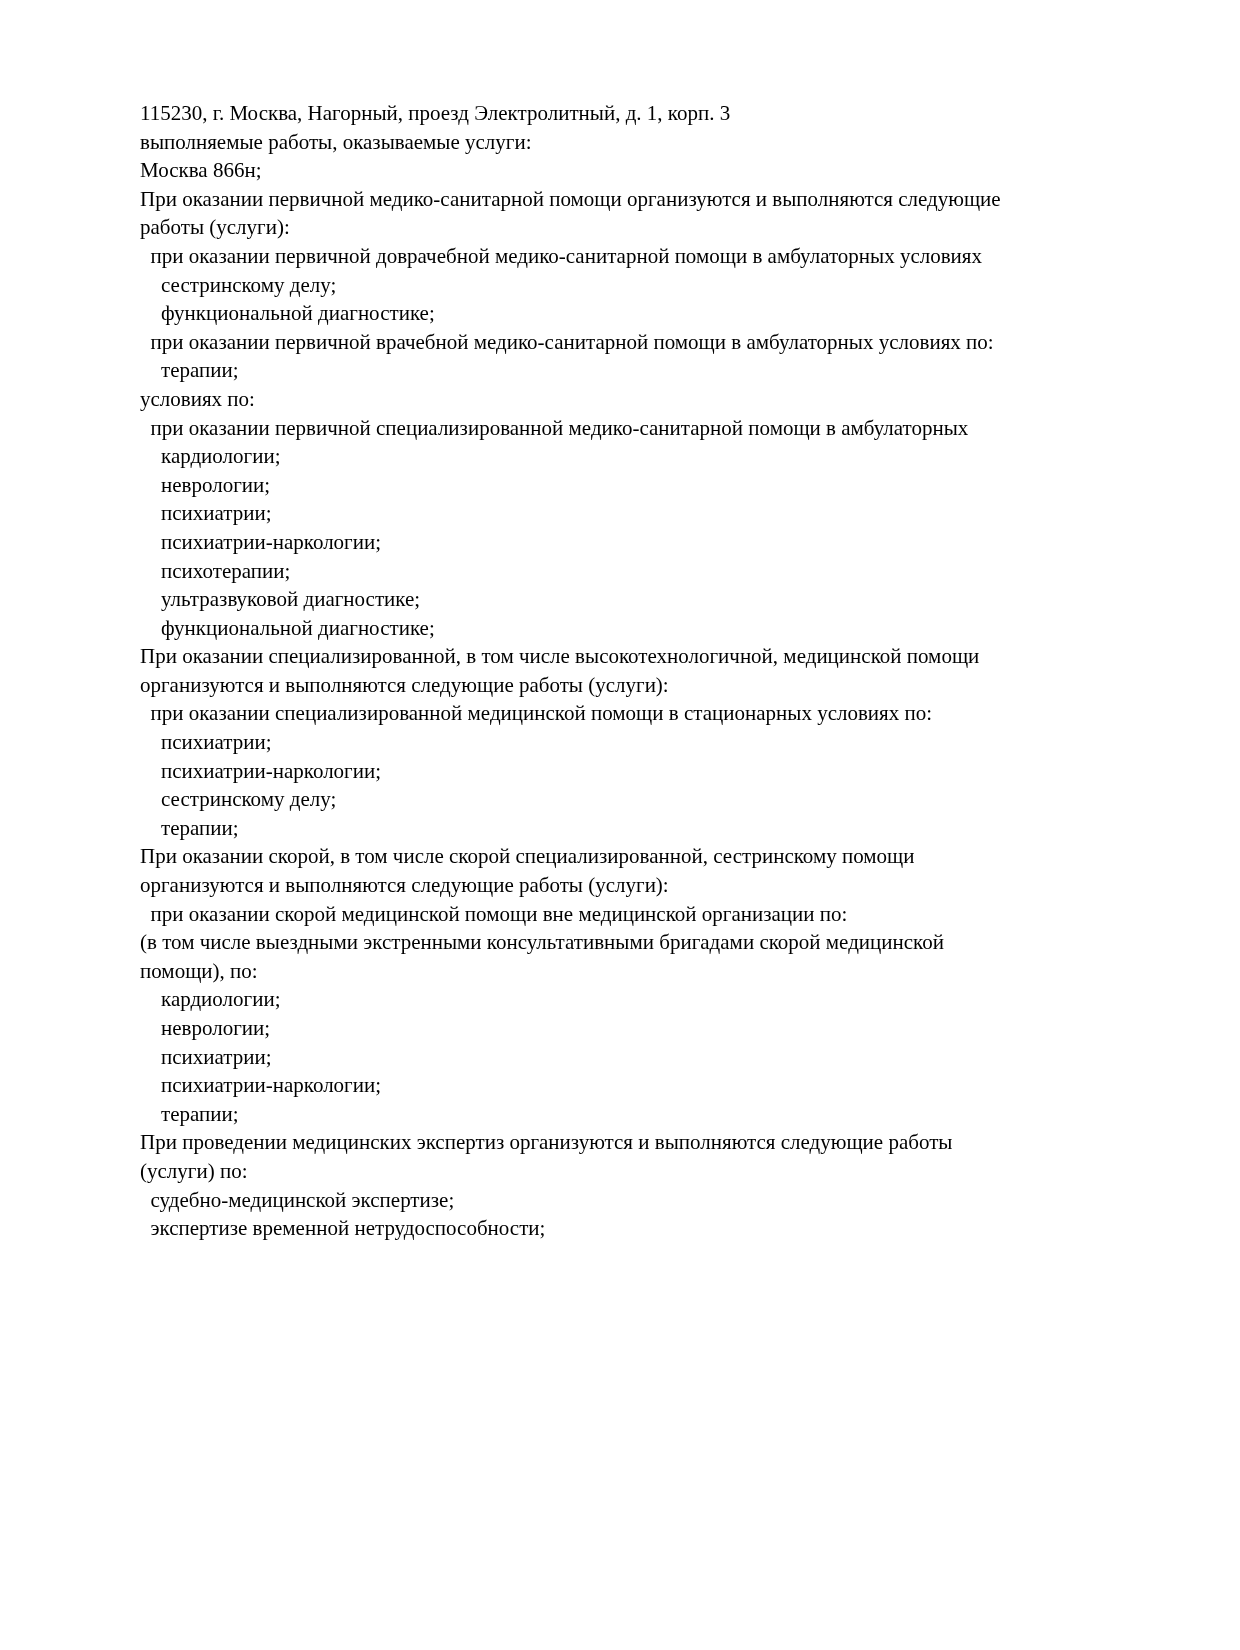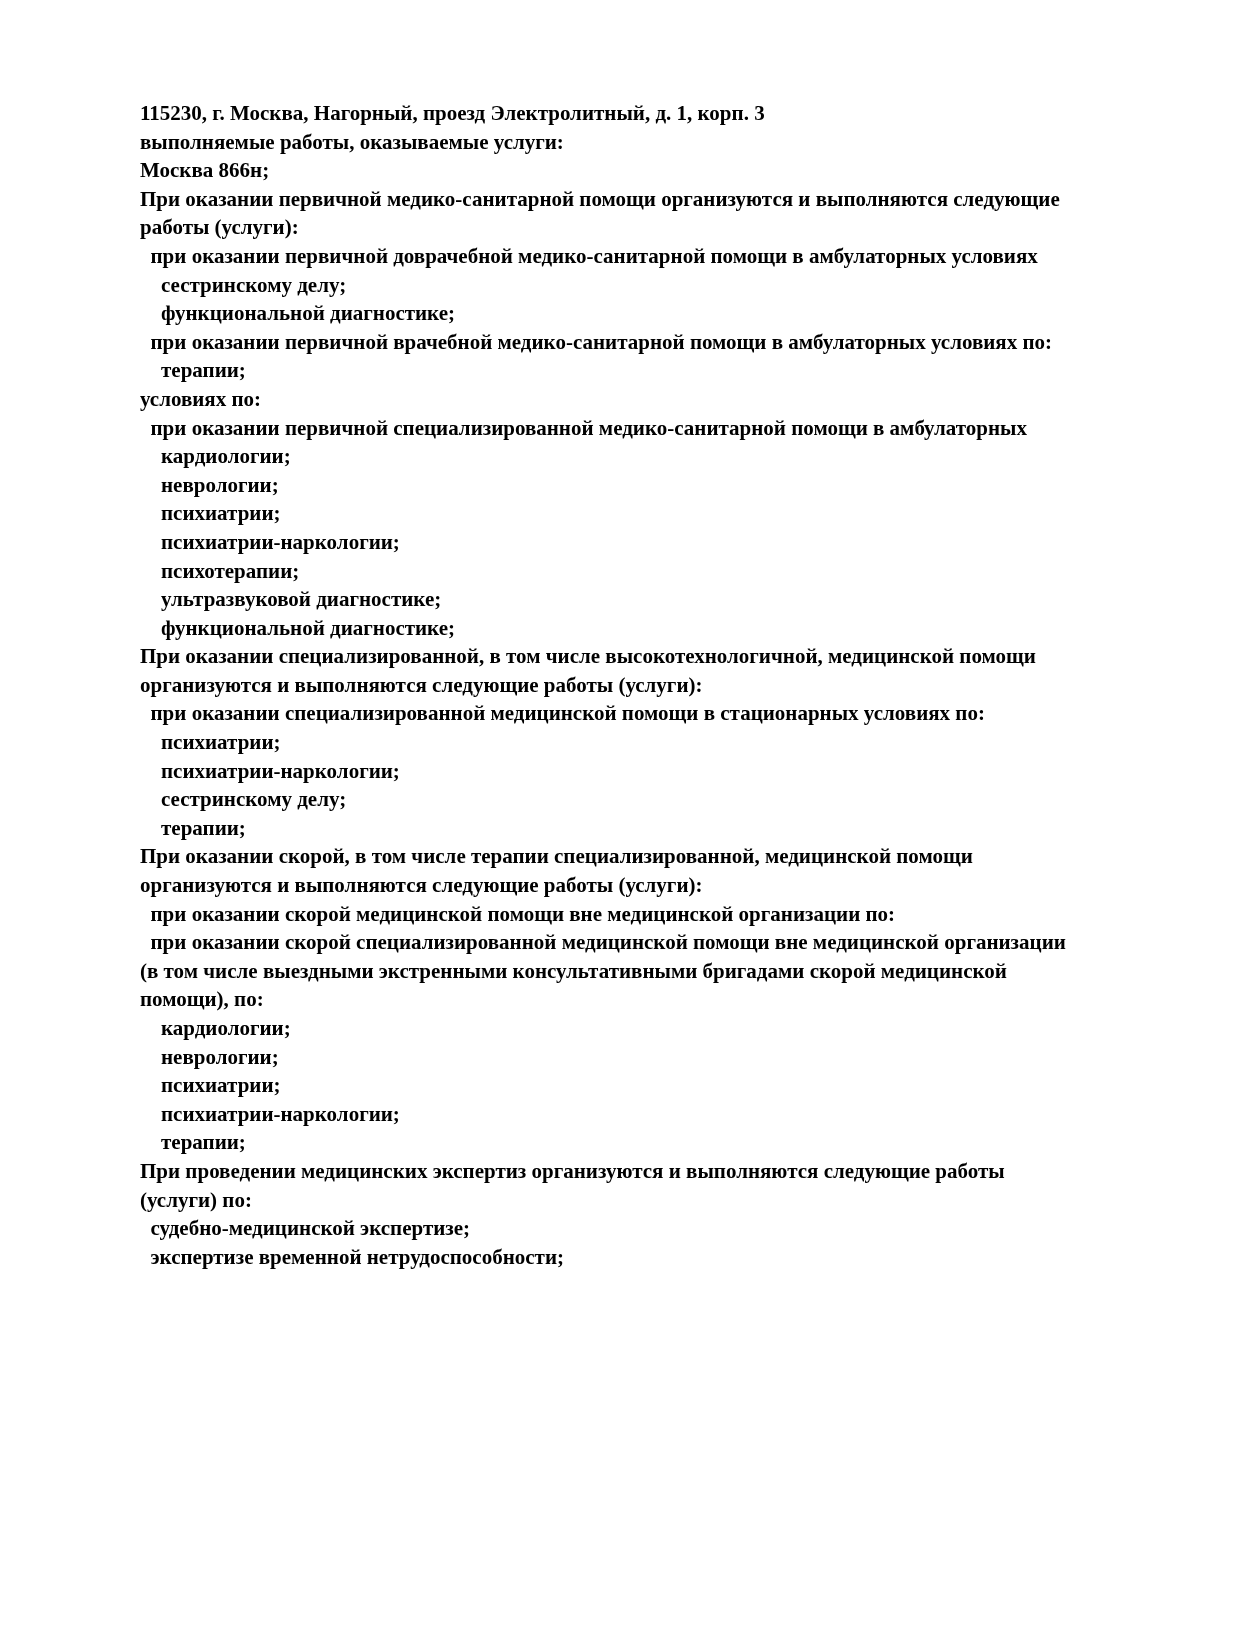--- a/index.html
+++ b/index.html
@@ -8,21 +8,20 @@
     width: 1240px;
     height: 1650px;
     background: #ffffff;
   }
   .page {
     position: relative;
     width: 1092px;
     height: 1650px;
     background: #ffffff;
     overflow: hidden;
-    font-weight: bold;
   }
   .text-block {
     position: absolute;
     left: 140px;
     top: 99px;
     width: 995px;
     font-family: "Liberation Serif", "DejaVu Serif", serif;
     font-size: 21px;
     line-height: 28.6px;
     color: #000000;
@@ -55,24 +54,23 @@
       <div class="text-line">    психотерапии;</div>
       <div class="text-line">    ультразвуковой диагностике;</div>
       <div class="text-line">    функциональной диагностике;</div>
       <div class="text-line">При оказании специализированной, в том числе высокотехнологичной, медицинской помощи</div>
       <div class="text-line">организуются и выполняются следующие работы (услуги):</div>
       <div class="text-line">  при оказании специализированной медицинской помощи в стационарных условиях по:</div>
       <div class="text-line">    психиатрии;</div>
       <div class="text-line">    психиатрии-наркологии;</div>
       <div class="text-line">    сестринскому делу;</div>
       <div class="text-line">    терапии;</div>
-      <div class="text-line">При оказании скорой, в том числе терапии специализированной, медицинской помощи</div>
+      <div class="text-line">При оказании скорой, в том числе скорой специализированной, сестринскому помощи</div>
       <div class="text-line">организуются и выполняются следующие работы (услуги):</div>
       <div class="text-line">  при оказании скорой медицинской помощи вне медицинской организации по:</div>
-      <div class="text-line">  при оказании скорой специализированной медицинской помощи вне медицинской организации</div>
       <div class="text-line">(в том числе выездными экстренными консультативными бригадами скорой медицинской</div>
       <div class="text-line">помощи), по:</div>
       <div class="text-line">    кардиологии;</div>
       <div class="text-line">    неврологии;</div>
       <div class="text-line">    психиатрии;</div>
       <div class="text-line">    психиатрии-наркологии;</div>
       <div class="text-line">    терапии;</div>
       <div class="text-line">При проведении медицинских экспертиз организуются и выполняются следующие работы</div>
       <div class="text-line">(услуги) по:</div>
       <div class="text-line">  судебно-медицинской экспертизе;</div>

